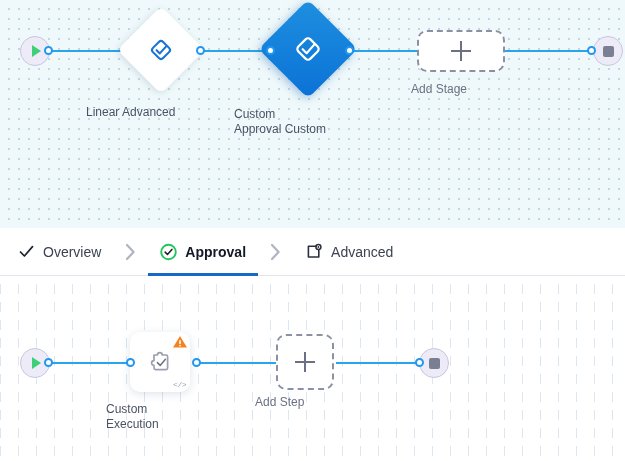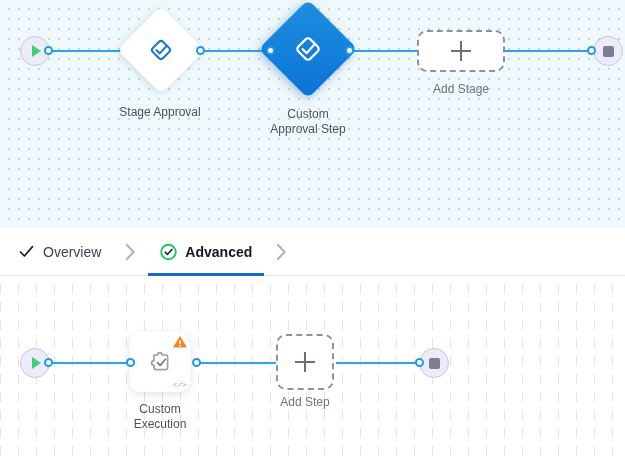--- a/index.html
+++ b/index.html
@@ -188,21 +188,21 @@
     font-family: "Liberation Mono", monospace;
     font-size: 8px;
     color: #9aa0b0;
     line-height: 1;
     letter-spacing: -0.5px;
   }
 
   
   .nlabel {
     position: absolute;
-    text-align: center;
+    text-align: left;
     font-size: 12px;
     color: #4b5264;
     line-height: 15px;
     z-index: 3;
   }
   .nlabel.gray {
     color: #6b7184;
   }
 
   
@@ -277,35 +277,35 @@
 
     <div class="port" style="left:196px; top:46px;"></div>
     <div class="diamond plain" style="left:130px; top:19px;">
       <span class="glyph">
         <svg width="26" height="26" viewBox="0 0 26 26">
           <rect x="5.8" y="5.8" width="14.4" height="14.4" rx="3" fill="none" stroke="#1a73d4" stroke-width="2.1" transform="rotate(45 13 13)"></rect>
           <path d="M8.6 13.2 L11.8 16.4 L18.2 9.4" fill="none" stroke="#1a73d4" stroke-width="2.1" stroke-linecap="round" stroke-linejoin="round"></path>
         </svg>
       </span>
     </div>
-    <div class="nlabel" style="left:86px; top:105px; width:148px;">Stage Approval</div>
+    <div class="nlabel" style="left:86px; top:105px; width:148px;">Linear Advanced</div>
     <div class="port" style="left:345px; top:46px;"></div>
 
     <div class="port" style="left:266px; top:46px;"></div>
     <div class="diamond selected" style="left:273px; top:14px; width:70px; height:70px;">
       <span class="glyph">
         <svg width="30" height="30" viewBox="0 0 26 26">
           <rect x="5.6" y="5.6" width="14.8" height="14.8" rx="3" fill="none" stroke="#ffffff" stroke-width="1.9" transform="rotate(45 13 13)"></rect>
           <path d="M8.4 13.2 L11.8 16.6 L18.4 9.2" fill="none" stroke="#ffffff" stroke-width="1.9" stroke-linecap="round" stroke-linejoin="round"></path>
         </svg>
       </span>
     </div>
     <div class="nlabel" style="left:234px; top:107px; width:148px;">
       <div>Custom</div>
-      <div>Approval Step</div>
+      <div>Approval Custom</div>
     </div>
 
     <div class="addnode" style="left:417px; top:30px; width:88px; height:42px; border-radius:10px;">
       <span class="plus"></span>
     </div>
     <div class="nlabel gray" style="left:411px; top:82px; width:100px;">Add Stage</div>
 
     <div class="port" style="left:587px; top:46px;"></div>
     <div class="terminal" style="left:593px; top:36px;">
       <div class="stop-sq"></div>
@@ -329,29 +329,39 @@
       </svg>
     </span>
 
     <div class="tab active">
       <span class="tab-check">
         <svg width="18" height="18" viewBox="0 0 18 18">
           <circle cx="9" cy="9" r="7.7" fill="none" stroke="#22c55e" stroke-width="2"></circle>
           <path d="M5.5 9.2 L7.9 11.6 L12.6 6.3" fill="none" stroke="#1d222e" stroke-width="1.7" stroke-linecap="round" stroke-linejoin="round"></path>
         </svg>
       </span>
-      <span class="tlabel">Advanced</span>
+      <span class="tlabel">Approval</span>
     </div>
 
     <span class="chev">
       <svg width="11" height="18" viewBox="0 0 11 18">
         <path d="M2 2 L8.6 9 L2 16" fill="none" stroke="#aeb4c2" stroke-width="2.2" stroke-linecap="round" stroke-linejoin="round"></path>
       </svg>
     </span>
 
+    <div class="tab">
+      <span class="tab-check" style="width:18px;height:18px;">
+        <svg width="18" height="18" viewBox="0 0 18 18">
+          <path d="M11.2 3.2 H3.4 V14 H13.8 V7.2" fill="none" stroke="#2b303c" stroke-width="1.6" stroke-linejoin="round" stroke-linecap="round"></path>
+          <circle cx="13.4" cy="4" r="2.5" fill="none" stroke="#2b303c" stroke-width="1.5"></circle>
+          <circle cx="13.4" cy="4" r="0.9" fill="#2b303c"></circle>
+        </svg>
+      </span>
+      <span class="tlabel">Advanced</span>
+    </div>
   </div>
 
   <div class="canvas canvas-bottom">
     <div class="ticks"></div>
 
     <div class="edge" style="left:48px; top:86px; width:88px;"></div>
     <div class="edge" style="left:196px; top:86px; width:80px;"></div>
     <div class="edge" style="left:336px; top:86px; width:83px;"></div>
 
     <div class="terminal" style="left:20px; top:72px;">

